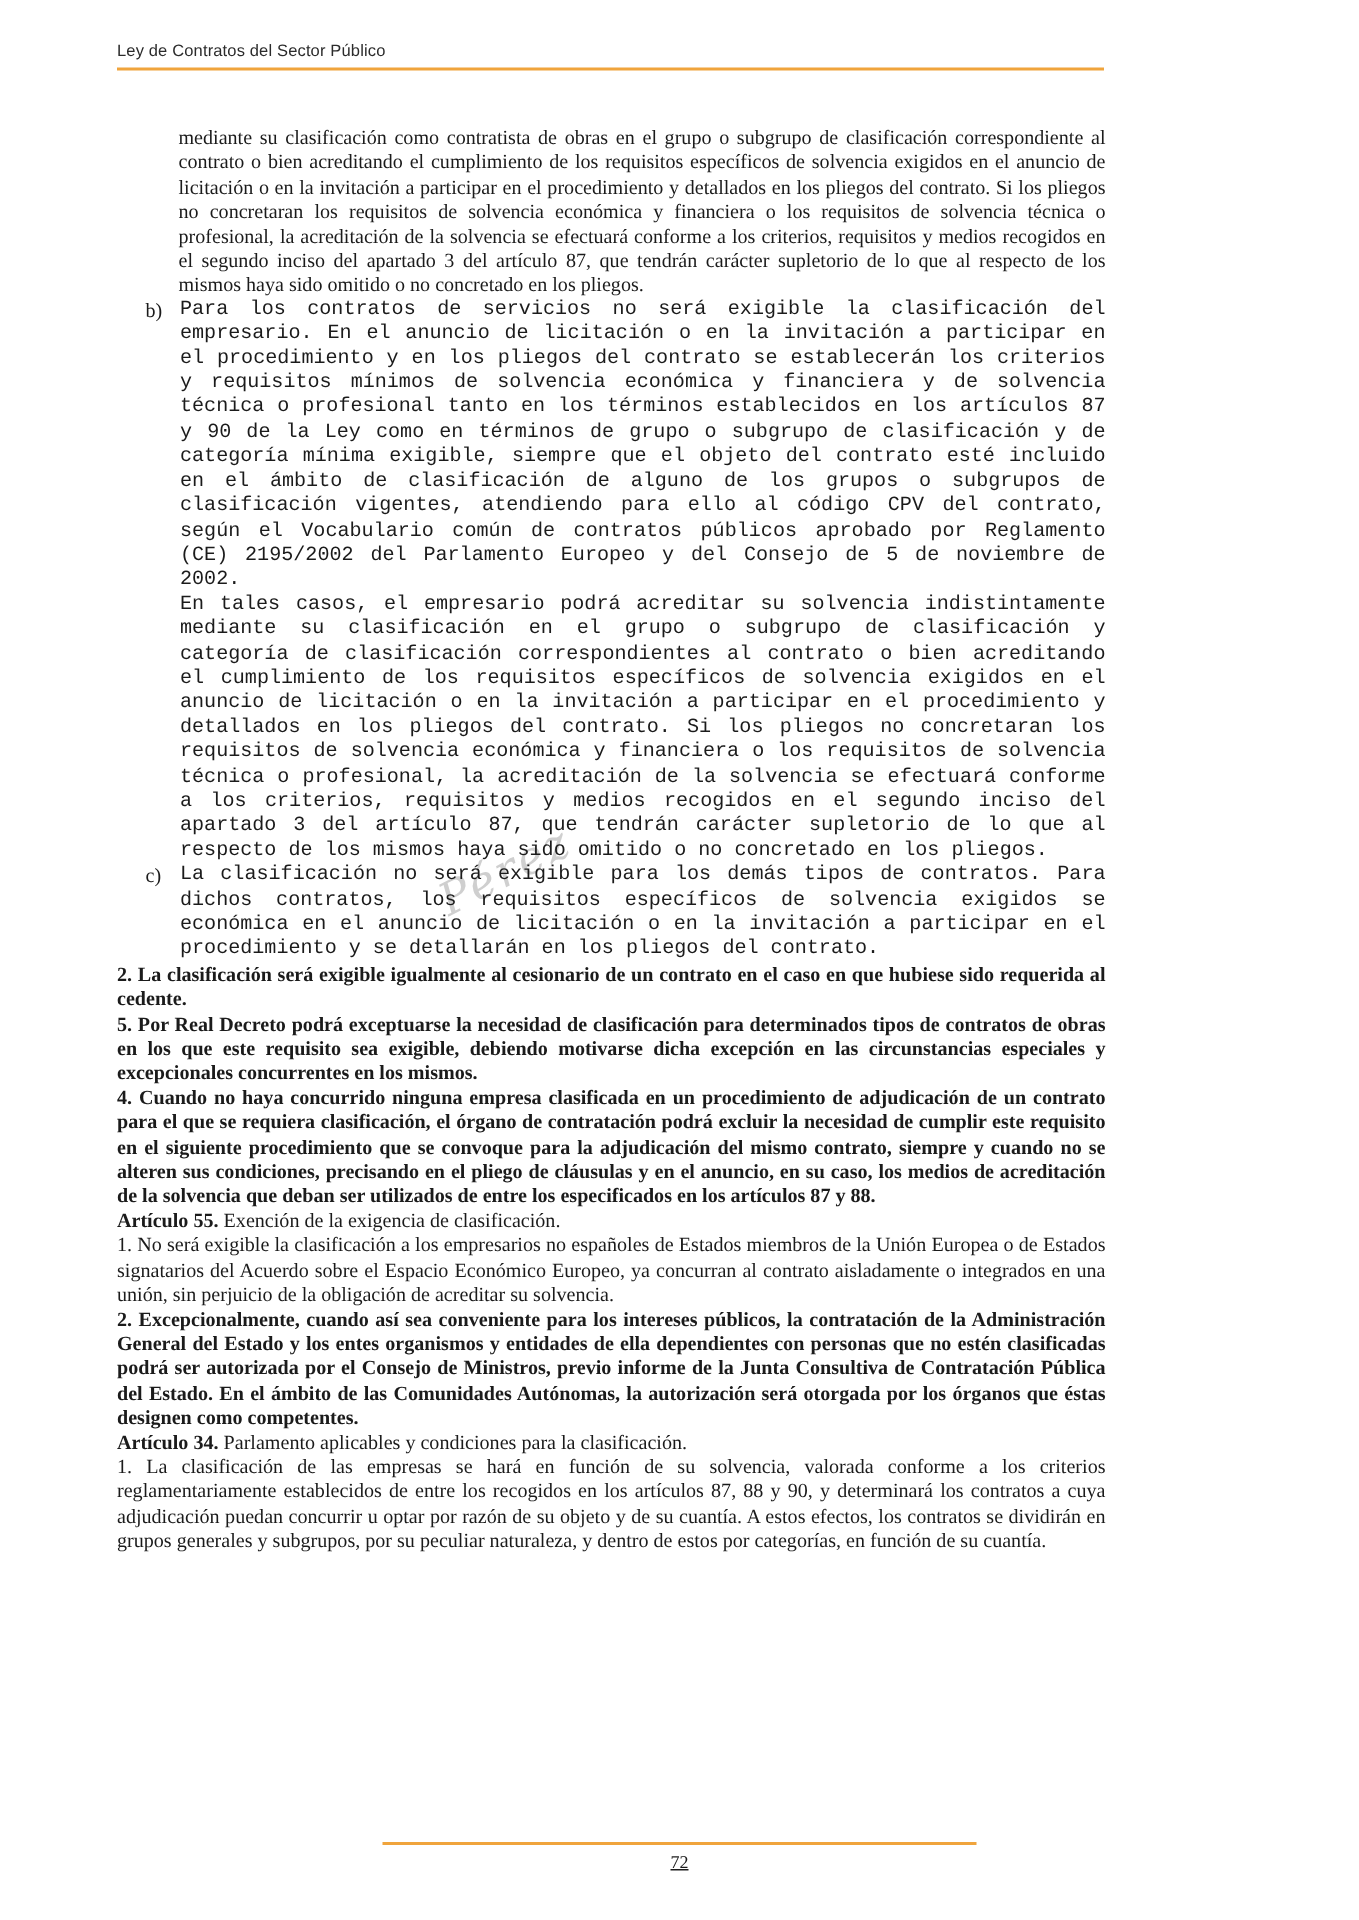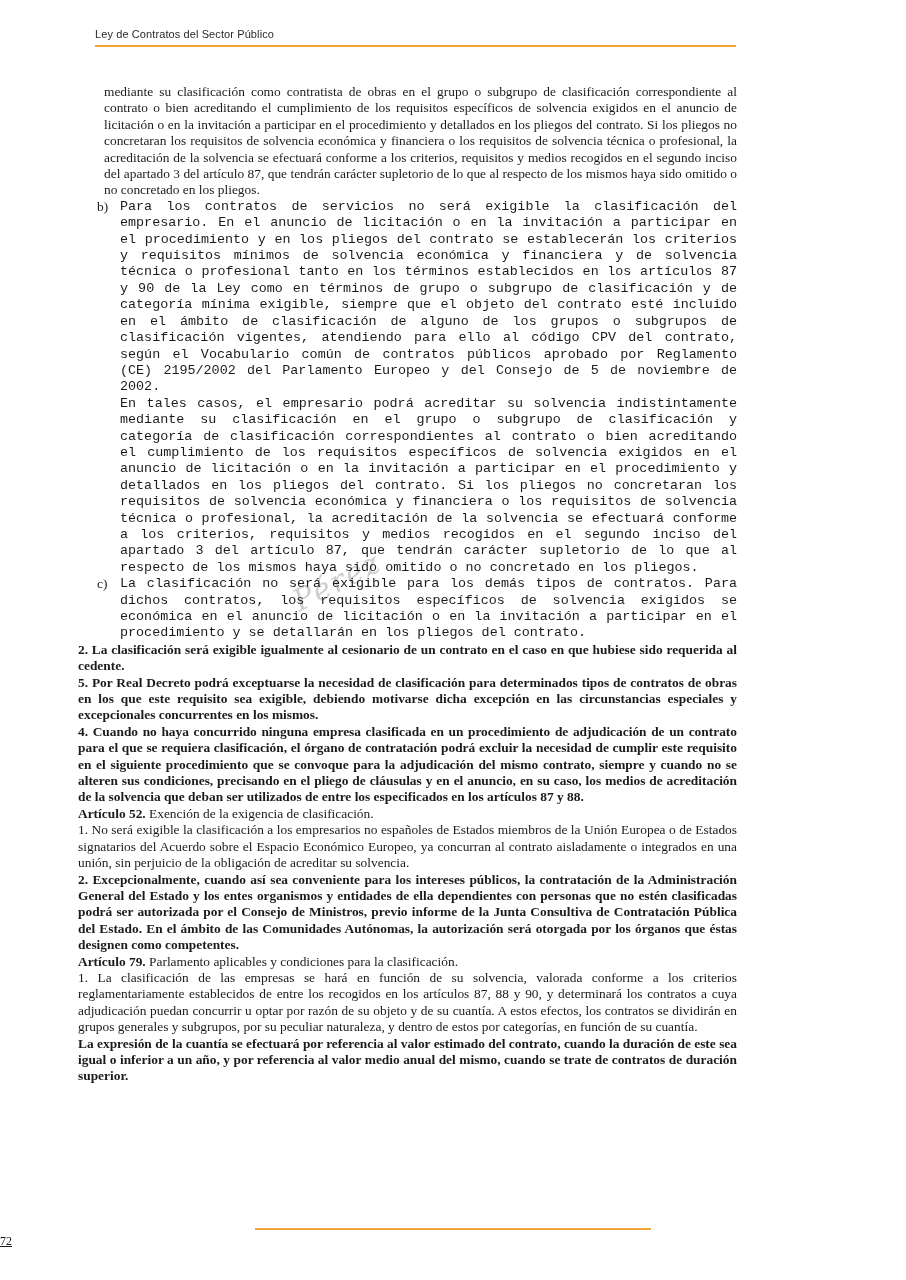--- a/index.html
+++ b/index.html
@@ -10,21 +10,20 @@
     position: relative;
     overflow: hidden;
     font-family: "Liberation Serif", "DejaVu Serif", serif;
     color: #1b1b1b;
   }
   .page-header {
     position: absolute;
     left: 78px;
     right: 170px;
     top: 28px;
-    margin-left: 17px;
   }
   .header-title {
     font-family: "Liberation Sans", "DejaVu Sans", sans-serif;
     font-size: 11px;
     color: #2b2b2b;
     letter-spacing: 0.1px;
   }
   .header-rule {
     margin-top: 5px;
     height: 0;
@@ -33,21 +32,21 @@
   .content {
     position: absolute;
     left: 78px;
     right: 169px;
     top: 84px;
     font-size: 13.4px;
     line-height: 16.4px;
     text-align: justify;
   }
   .content p { margin: 0; }
-  .list-cont { margin-left: 26px; }
+  .list-cont { margin-left: 41px; }
   .list-item { display: flex; padding-left: 19px; }
   .li-label { width: 23px; flex-shrink: 0; }
   .li-body { flex: 1; min-width: 0; font-family: Liberation Mono, monospace; }
   .para { margin-top: 9px; font-weight: bold; }
   .article-heading { margin-top: 13px; margin-bottom: 6px; }
   .article-heading .art-num { font-weight: bold; }
   .article-heading .art-title { }
   .watermark {
     position: absolute;
     left: 295px;
@@ -60,21 +59,21 @@
     color: rgba(130, 130, 130, 0.38);
     letter-spacing: 2px;
     pointer-events: none;
     white-space: nowrap;
   }
   .page-footer {
     position: absolute;
     left: 0;
     right: 0;
     top: 1228px;
-    text-align: left;
+    text-align: center;
     text-decoration: underline;
   }
   .footer-rule {
     width: 396px;
     margin: 0 auto;
     height: 0;
     border-bottom: 2px solid #f0a43c;
   }
   .page-number {
     margin-top: 4px;
@@ -110,26 +109,25 @@
     <span class="li-label">c)</span>
     <div class="li-body">
       <p>La clasificación no será exigible para los demás tipos de contratos. Para dichos contratos, los requisitos específicos de solvencia exigidos se económica en el anuncio de licitación o en la invitación a participar en el procedimiento y se detallarán en los pliegos del contrato.</p>
     </div>
   </div>
 
   <p class="para">2. La clasificación será exigible igualmente al cesionario de un contrato en el caso en que hubiese sido requerida al cedente.</p>
   <p class="para">5. Por Real Decreto podrá exceptuarse la necesidad de clasificación para determinados tipos de contratos de obras en los que este requisito sea exigible, debiendo motivarse dicha excepción en las circunstancias especiales y excepcionales concurrentes en los mismos.</p>
   <p class="para">4. Cuando no haya concurrido ninguna empresa clasificada en un procedimiento de adjudicación de un contrato para el que se requiera clasificación, el órgano de contratación podrá excluir la necesidad de cumplir este requisito en el siguiente procedimiento que se convoque para la adjudicación del mismo contrato, siempre y cuando no se alteren sus condiciones, precisando en el pliego de cláusulas y en el anuncio, en su caso, los medios de acreditación de la solvencia que deban ser utilizados de entre los especificados en los artículos 87 y 88.</p>
 
-  <p class="article-heading"><span class="art-num">Artículo 52.</span> <span class="art-title">Exención de la exigencia de clasificación.</span></p>
+  <p class="article-heading"><span class="art-num">Artículo 55.</span> <span class="art-title">Exención de la exigencia de clasificación.</span></p>
   <p>1. No será exigible la clasificación a los empresarios no españoles de Estados miembros de la Unión Europea o de Estados signatarios del Acuerdo sobre el Espacio Económico Europeo, ya concurran al contrato aisladamente o integrados en una unión, sin perjuicio de la obligación de acreditar su solvencia.</p>
   <p class="para">2. Excepcionalmente, cuando así sea conveniente para los intereses públicos, la contratación de la Administración General del Estado y los entes organismos y entidades de ella dependientes con personas que no estén clasificadas podrá ser autorizada por el Consejo de Ministros, previo informe de la Junta Consultiva de Contratación Pública del Estado. En el ámbito de las Comunidades Autónomas, la autorización será otorgada por los órganos que éstas designen como competentes.</p>
 
-  <p class="article-heading"><span class="art-num">Artículo 79.</span> <span class="art-title">Parlamento aplicables y condiciones para la clasificación.</span></p>
+  <p class="article-heading"><span class="art-num">Artículo 34.</span> <span class="art-title">Parlamento aplicables y condiciones para la clasificación.</span></p>
   <p>1. La clasificación de las empresas se hará en función de su solvencia, valorada conforme a los criterios reglamentariamente establecidos de entre los recogidos en los artículos 87, 88 y 90, y determinará los contratos a cuya adjudicación puedan concurrir u optar por razón de su objeto y de su cuantía. A estos efectos, los contratos se dividirán en grupos generales y subgrupos, por su peculiar naturaleza, y dentro de estos por categorías, en función de su cuantía.</p>
-  <p class="para">La expresión de la cuantía se efectuará por referencia al valor estimado del contrato, cuando la duración de este sea igual o inferior a un año, y por referencia al valor medio anual del mismo, cuando se trate de contratos de duración superior.</p>
 
 </main>
 
 <footer class="page-footer">
   <div class="footer-rule"></div>
   <div class="page-number">72</div>
 </footer>
 
 </body></html>

